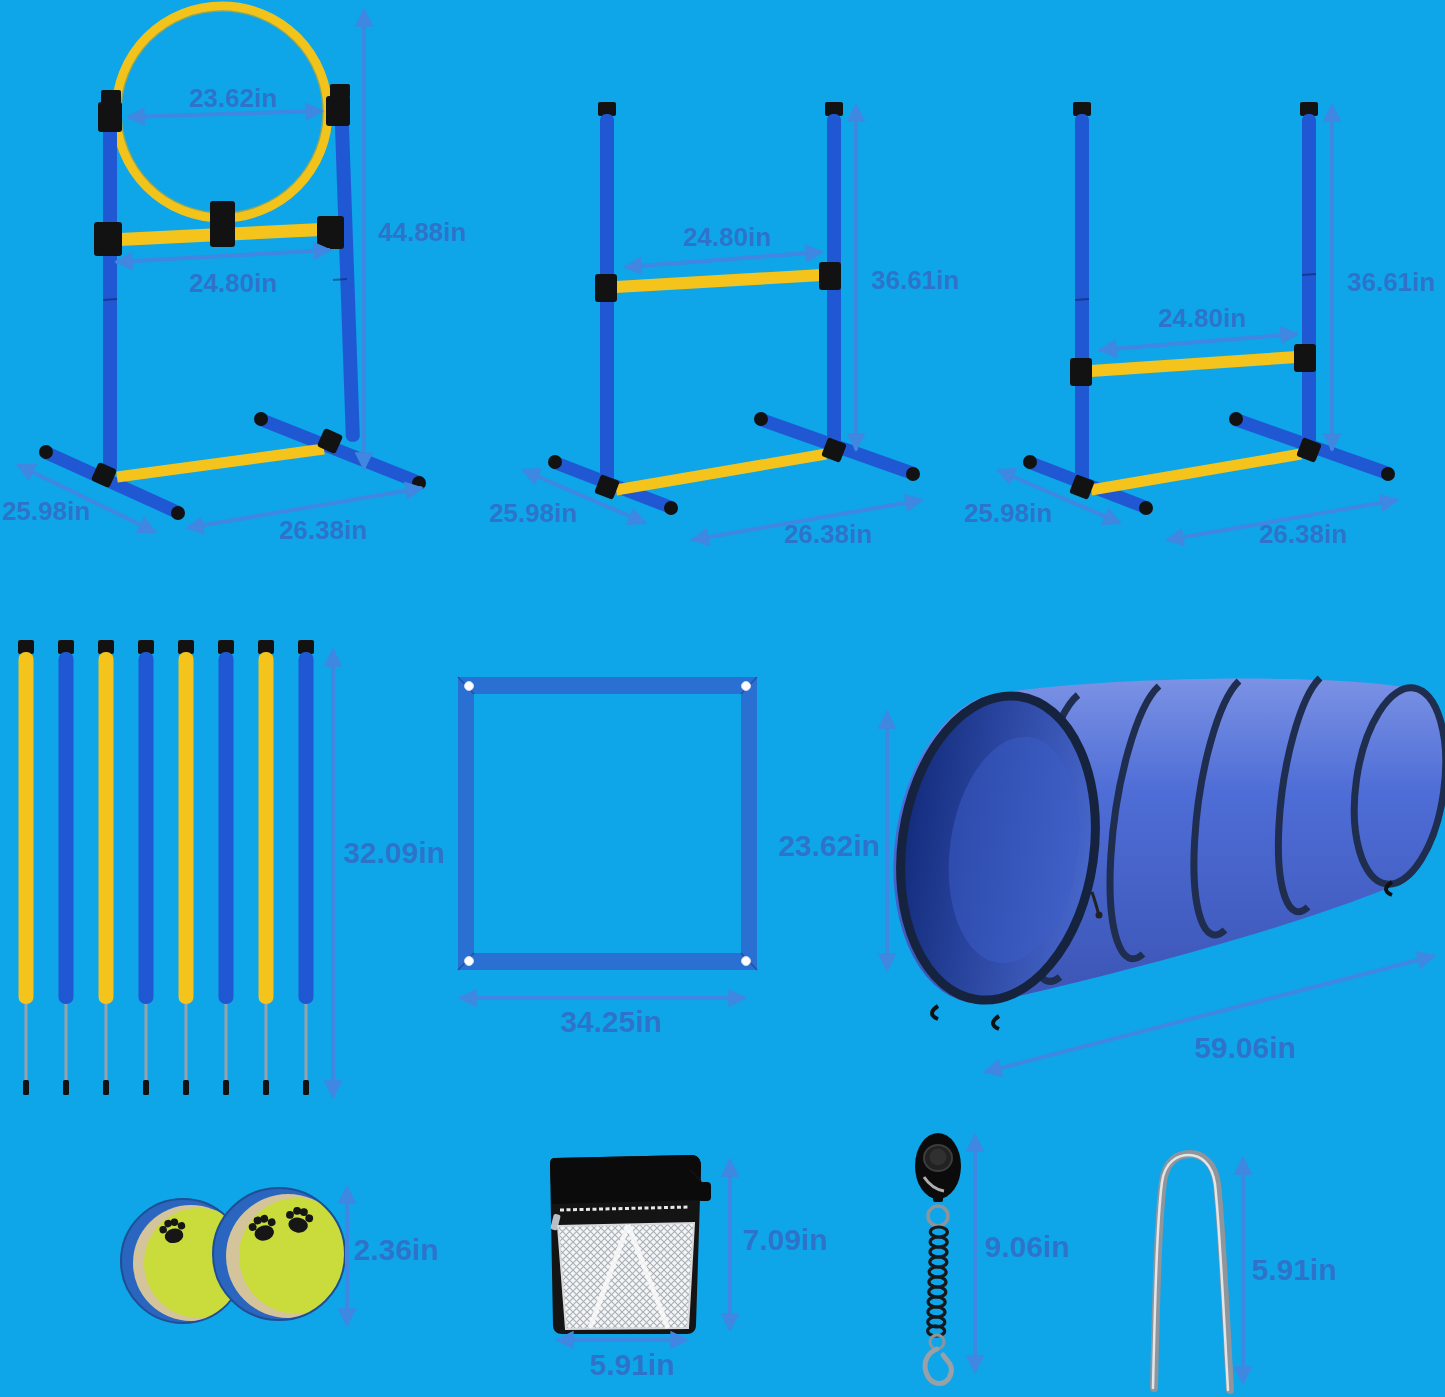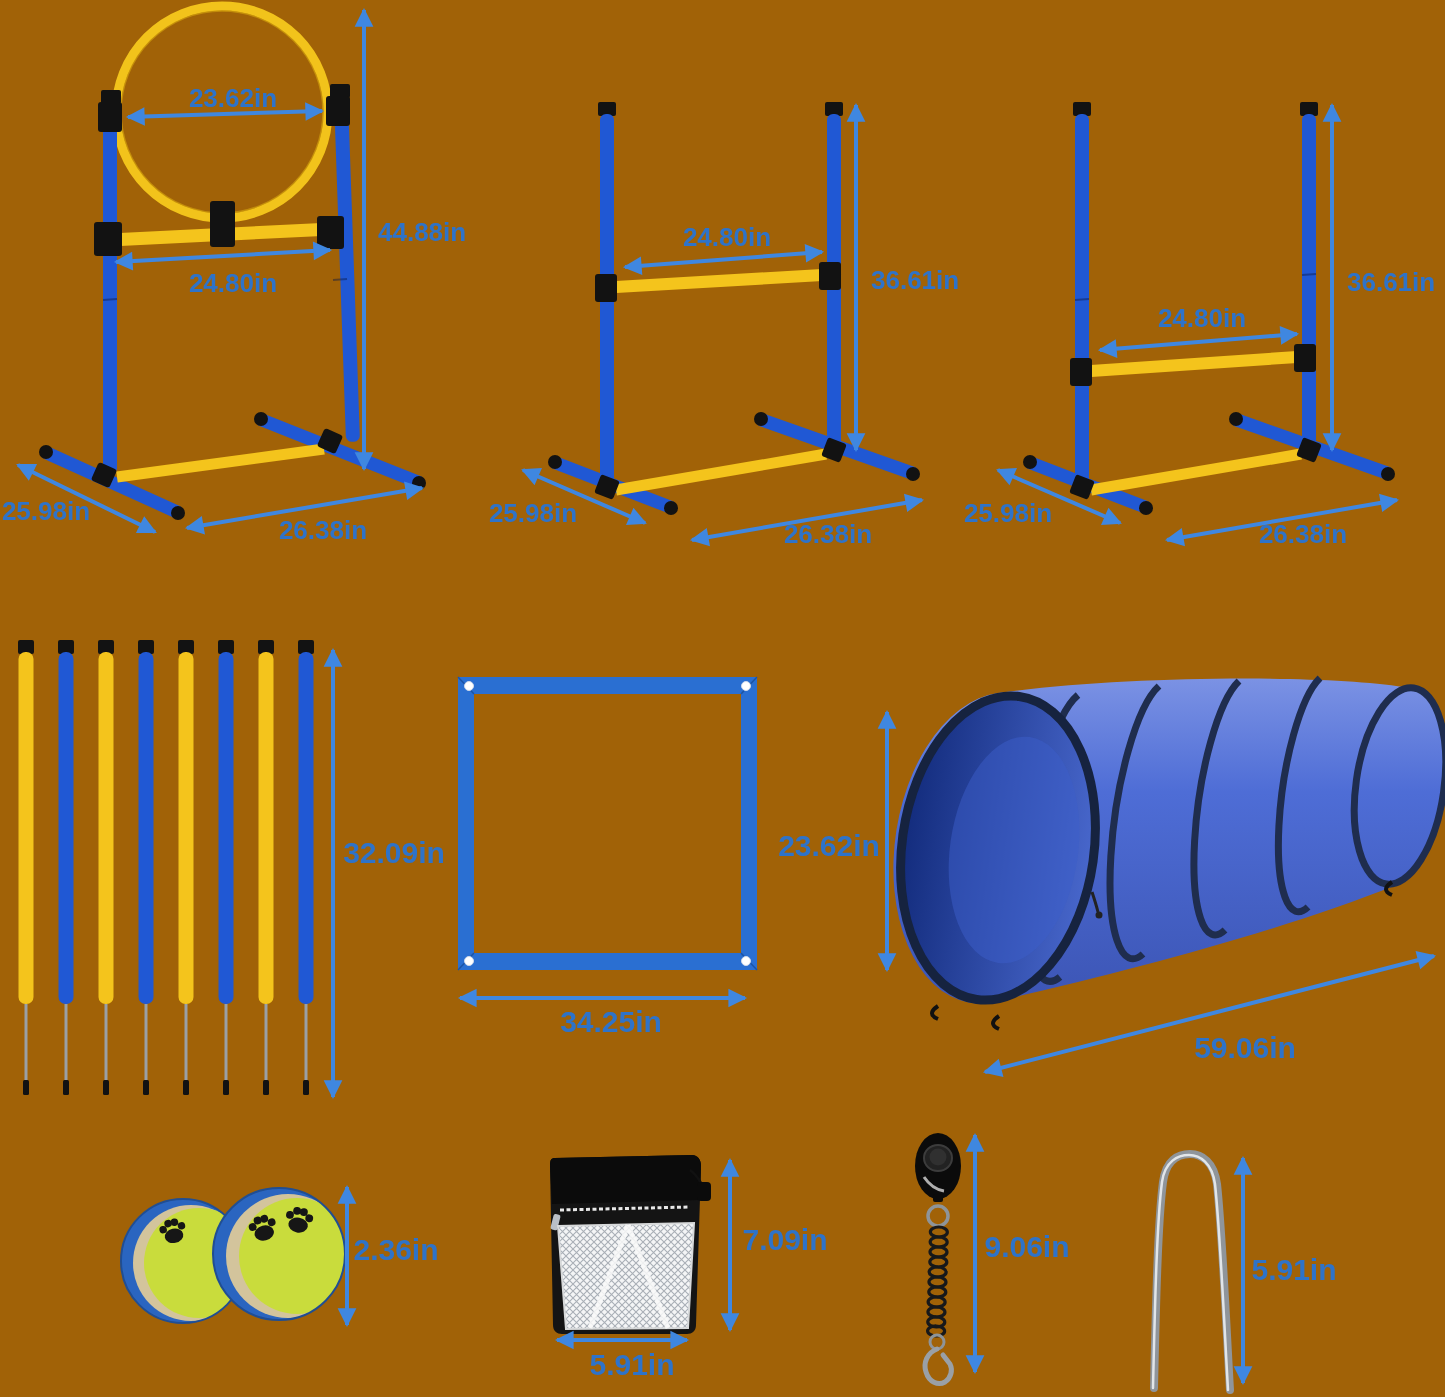--- a/index.html
+++ b/index.html
@@ -1,16 +1,16 @@
 <!DOCTYPE html>
 <html><head>
 <meta charset="utf-8">
 <style>
   html,body{margin:0;padding:0;background:#fff}
-  .canvas{position:relative;width:1445px;height:1397px;background:#a16207;overflow:hidden;
+  .canvas{position:relative;width:1445px;height:1397px;background:#0ea5e9;overflow:hidden;
           font-family:"Liberation Sans",sans-serif}
   .fig{position:absolute}
   .dim{fill:#2e73c9;font-weight:bold;font-family:"Liberation Sans",sans-serif;text-anchor:middle}
   .t26{font-size:26px}
   .t29{font-size:30px}
   .start{text-anchor:start}
   .arrow{stroke:#3f87e0;stroke-width:4;fill:none;marker-start:url(#ah);marker-end:url(#ah)}
   .pole{fill:#2058d4}
   .tube{stroke:#2058d4;stroke-width:13;stroke-linecap:round}
   .ybar{stroke:#f4c41c}

